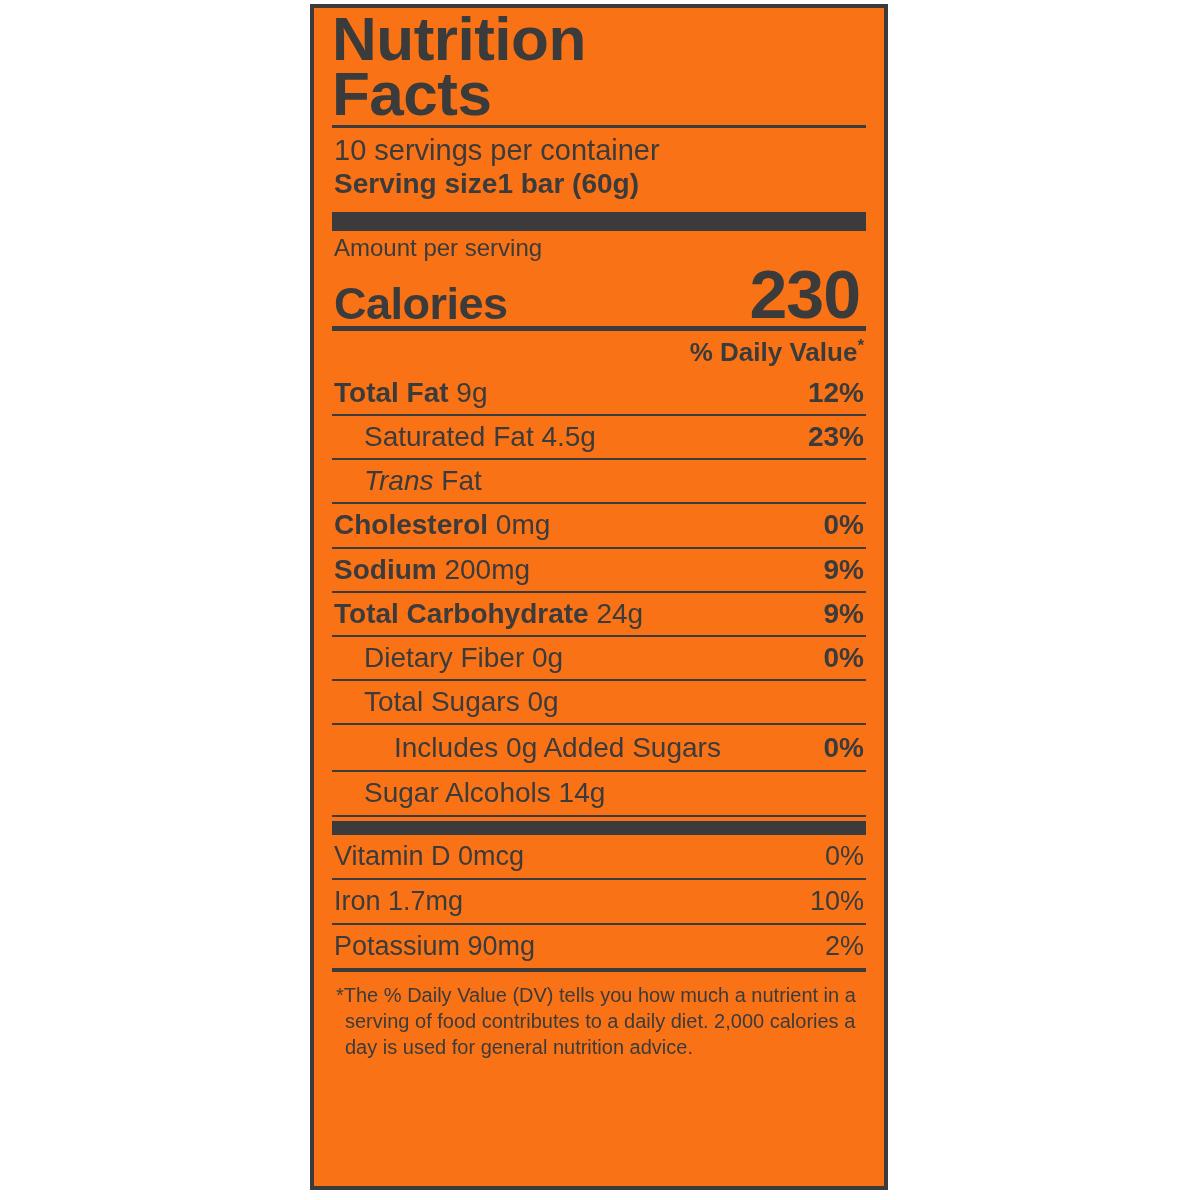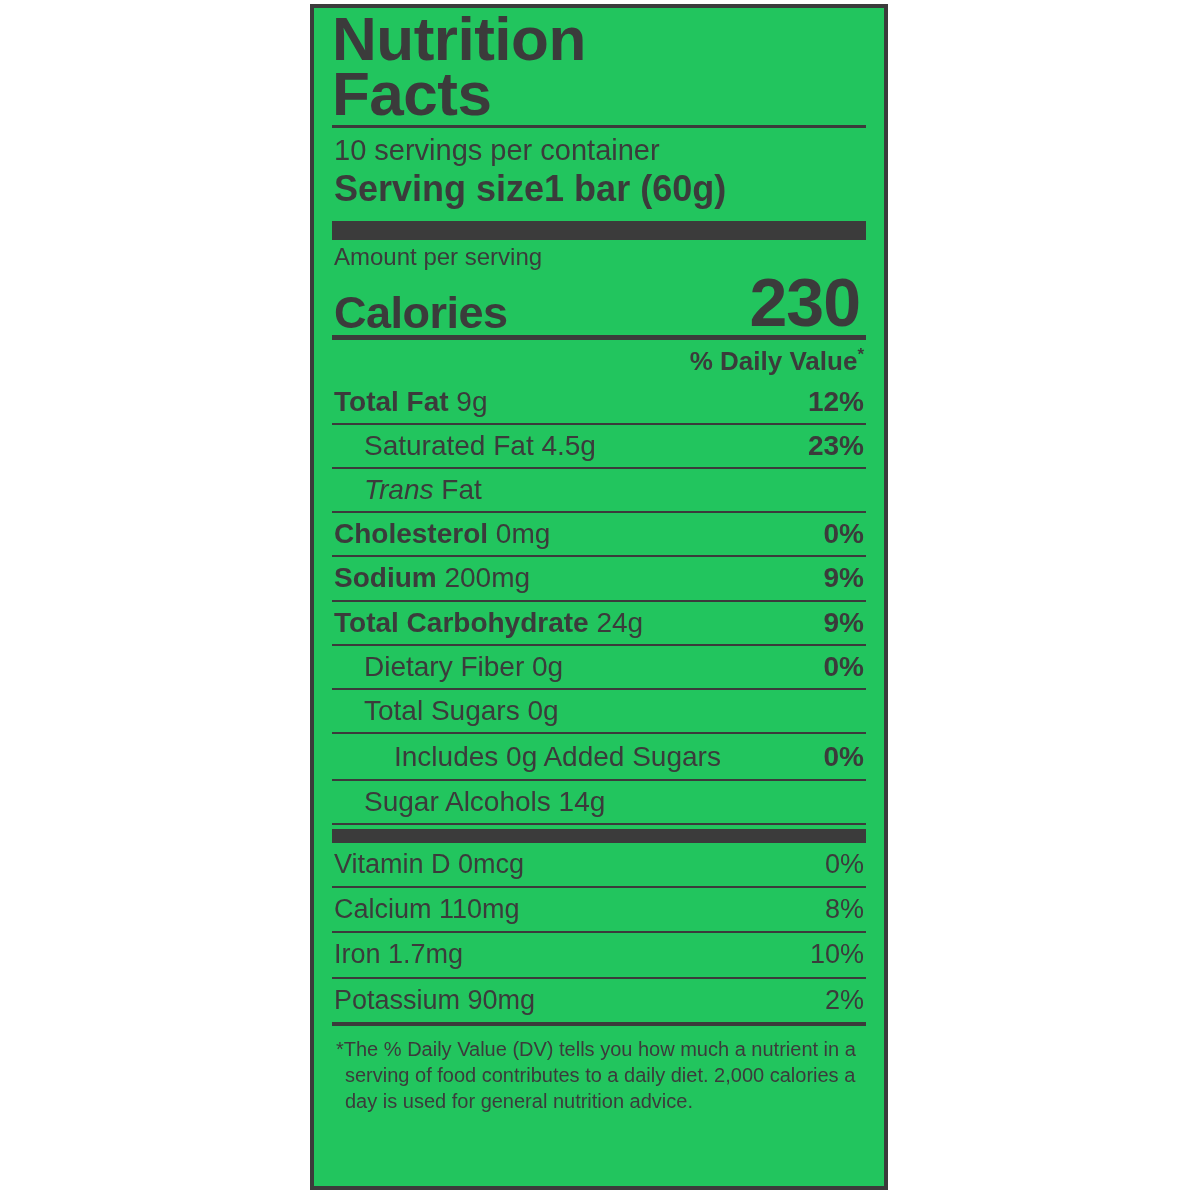--- a/index.html
+++ b/index.html
@@ -18,21 +18,21 @@
 
   
   .label {
     position: absolute;
     left: 310px;
     top: 4px;
     width: 578px;
     height: 1186px;
     border: 4px solid #3b3b3b;
     box-sizing: border-box;
-    background: #22c55e;
+    background: #f97316;
     padding: 0 18px;
   }
 
   .inner {
     width: 100%;
     height: 100%;
     box-sizing: border-box;
   }
 
   
@@ -70,21 +70,21 @@
   }
 
   
   .servings {
     font-size: 29px;
     padding: 6px 0 0 2px;
     line-height: 1.15;
   }
   .serving-size {
     display: flex;
-    font-size: 36px;
+    font-size: 28px;
     font-weight: bold;
     padding: 2px 0 6px 2px;
     line-height: 1.1;
     text-align: center;
   }
   .serving-size .ss-value {
     font-weight: bold;
   }
 
   
@@ -257,24 +257,20 @@
     </div>
 
 
     <div class="rule-thick-sm"></div>
 
     <div class="vrow">
       <span>Vitamin D 0mcg</span>
       <span>0%</span>
     </div>
     <div class="vrow">
-      <span>Calcium 110mg</span>
-      <span>8%</span>
-    </div>
-    <div class="vrow">
       <span>Iron 1.7mg</span>
       <span>10%</span>
     </div>
     <div class="vrow">
       <span>Potassium 90mg</span>
       <span>2%</span>
     </div>
 
     <div class="rule-hair"></div>
 

